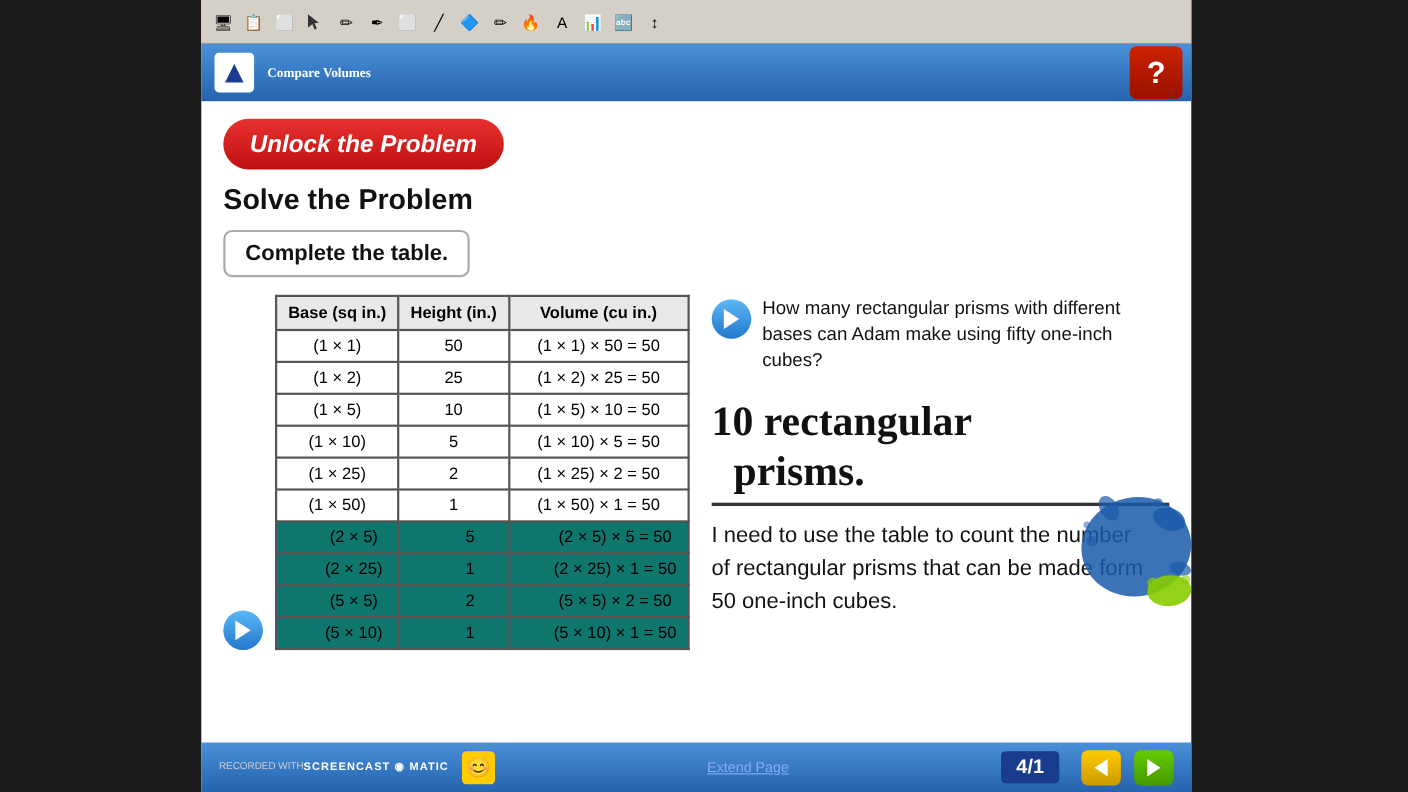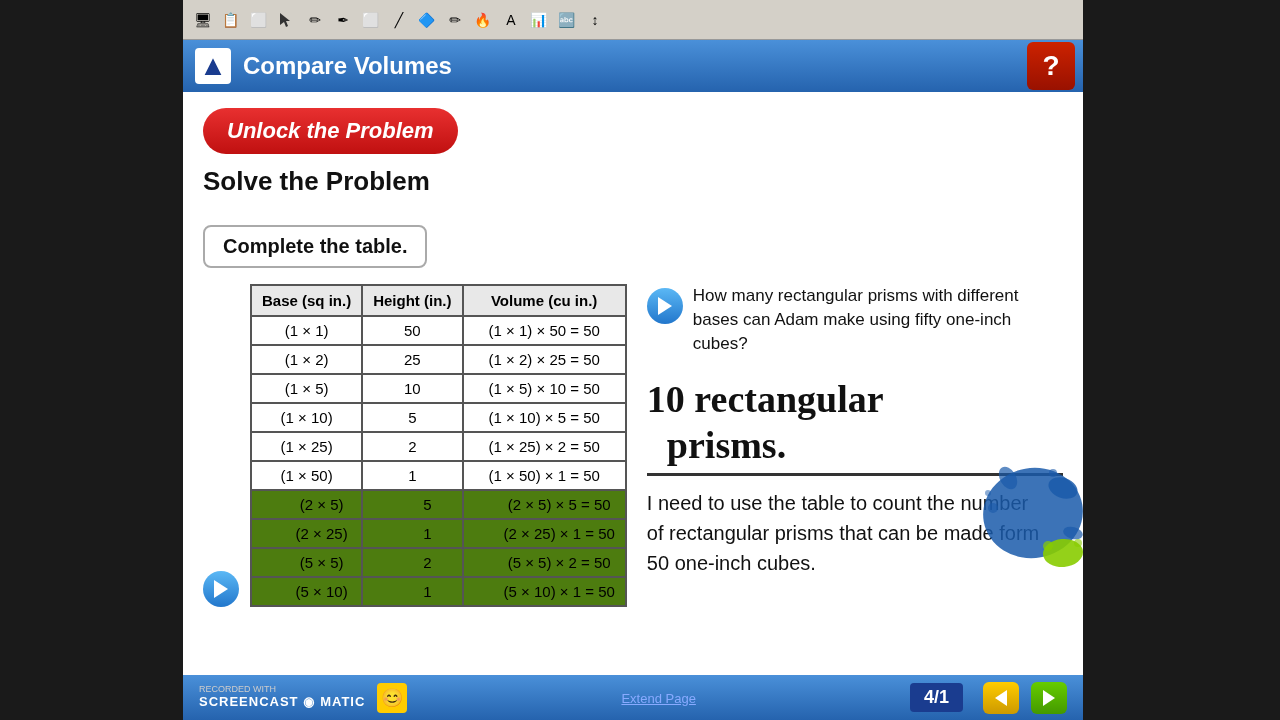--- a/index.html
+++ b/index.html
@@ -64,23 +64,24 @@
       align-items: center;
       justify-content: center;
       font-size: 20px;
       color: #1a3c8f;
       font-style: italic;
       font-weight: bold;
     }
 
     #header-title {
       color: white;
-      font-size: 24px;
+      font-size: 12px;
       font-weight: bold;
       flex: 1;
+      font-family: Liberation Serif, serif;
     }
 
     #help-button {
       width: 48px;
       height: 48px;
       background: linear-gradient(to bottom, #cc2200, #991100);
       border-radius: 6px;
       display: flex;
       align-items: center;
       justify-content: center;
@@ -111,21 +112,21 @@
       border: none;
       cursor: pointer;
       margin-bottom: 12px;
       font-style: italic;
     }
 
     #solve-heading {
       font-size: 26px;
       font-weight: bold;
       color: #111;
-      margin-bottom: 28px;
+      margin-bottom: 12px;
     }
 
     #complete-table-box {
       display: inline-block;
       border: 2px solid #aaa;
       border-radius: 8px;
       padding: 8px 18px;
       font-size: 20px;
       font-weight: bold;
       color: #111;
@@ -172,21 +173,21 @@
       font-weight: bold;
     }
 
     #volume-table td {
       border: 2px solid #555;
       padding: 5px 10px;
       text-align: center;
     }
 
     #volume-table tr.highlight td {
-      background: #4d7c0f;
+      background: #0f766e;
       padding-left: 40px;
     }
 
     
     #right-side {
       flex: 1;
       position: relative;
     }
 
     #question-box {
@@ -504,23 +505,23 @@
             <circle cx="125" cy="85" r="4" fill="#88cc00" opacity="0.6"></circle>
           </svg>
         </div>
 
       </div>
     </div>
   </div>
 
   <div id="bottom-bar">
     <div id="screencast-logo">
-      <div style="display:flex;flex-direction:column;line-height:1.2;">
+      <div style="display:flex;flex-direction:row;line-height:1.2;">
         <span id="recorded-text" style="font-size:9px;color:#ccc;text-transform:uppercase;">RECORDED WITH</span>
-        <span id="screencast-name" style="font-size:13px;font-weight:bold;color:white;letter-spacing:1px;">SCREENCAST ◉ MATIC</span>
+        <span id="screencast-name" style="font-size:10px;font-weight:bold;color:white;letter-spacing:1px;">SCREENCAST ◉ MATIC</span>
       </div>
     </div>
     <div id="user-icon">😊</div>
     <div id="extend-link">
       <a>Extend Page</a>
     </div>
     <div id="page-indicator">4/1</div>
     <div id="prev-btn">
       <div class="arrow-left-white"></div>
     </div>

